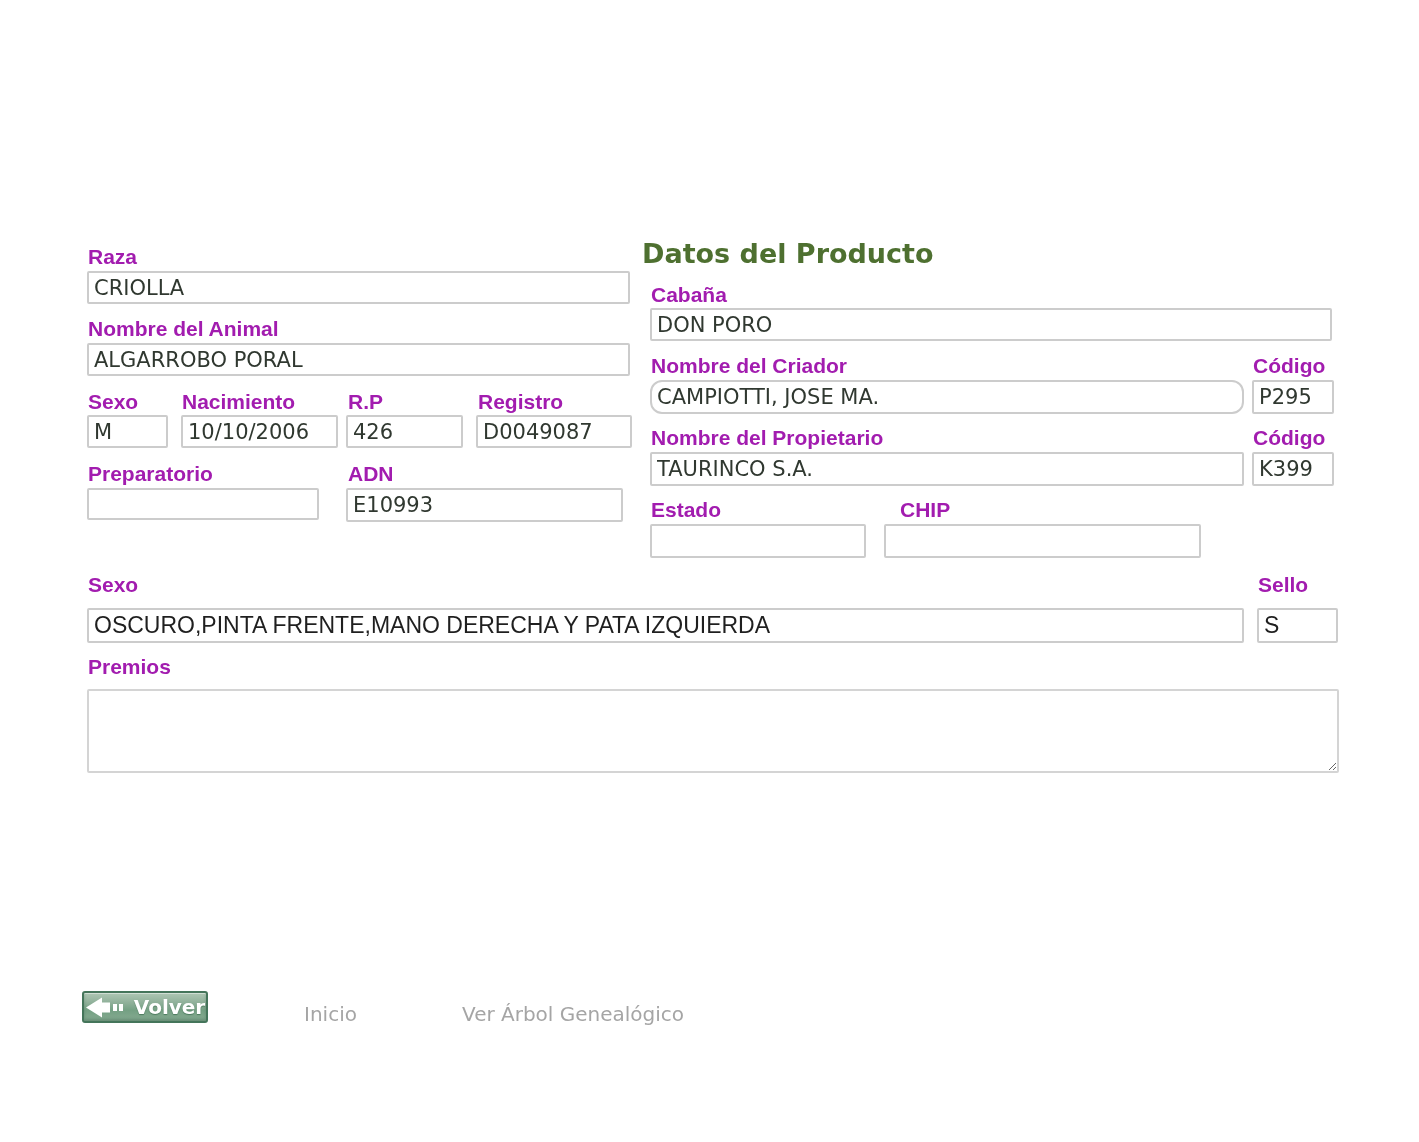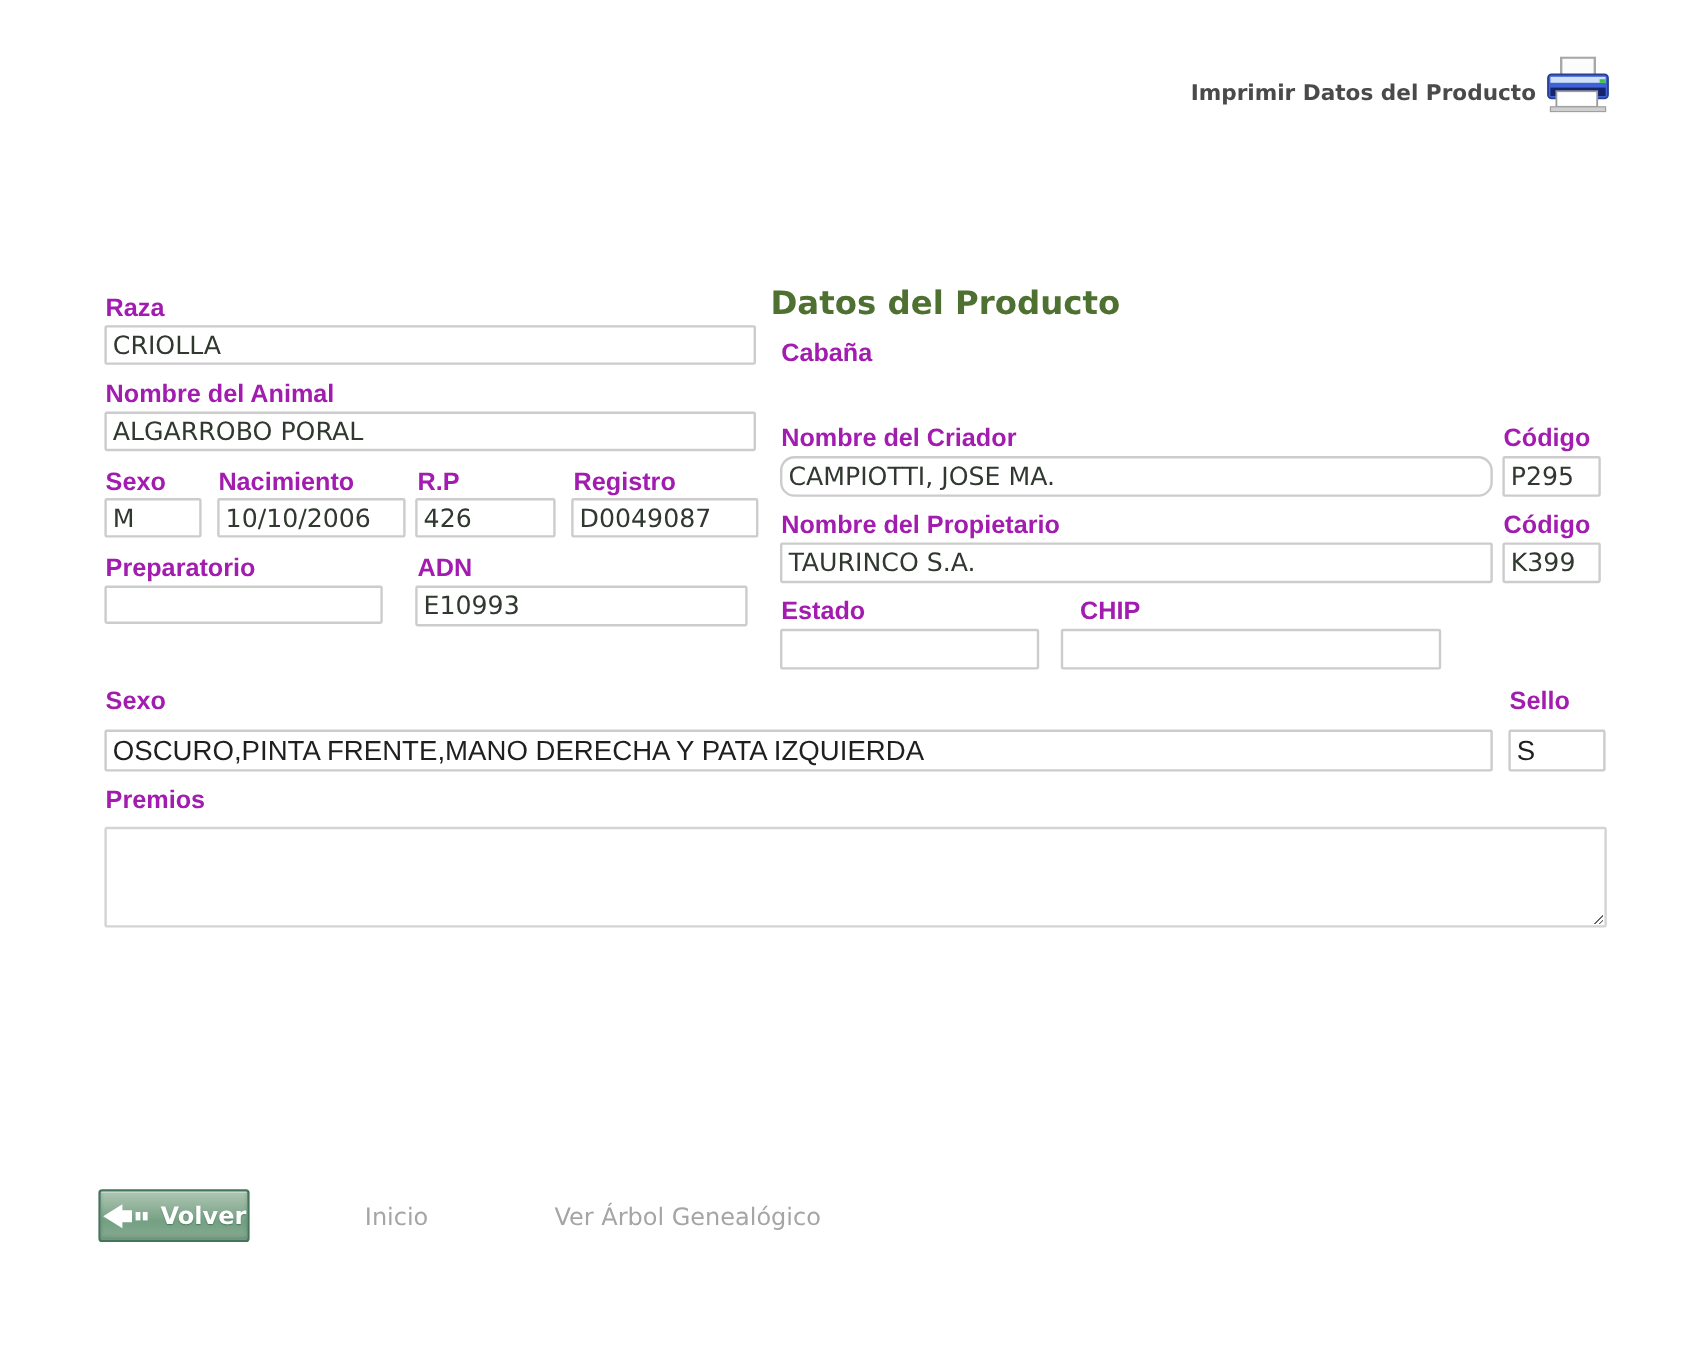--- a/index.html
+++ b/index.html
@@ -79,21 +79,21 @@
     font-size: 18px;
     color: #4a4a4a;
     white-space: nowrap;
     padding-top: 14px;
   }
   #volver-btn {
     position: absolute;
     left: 82px;
     top: 991px;
     width: 126px;
-    height: 44px;
+    height: 32px;
     box-sizing: border-box;
     border: 2px solid #44755a;
     border-radius: 3px;
     background: linear-gradient(180deg, #aec7b4 0%, #8fb099 35%, #74a083 62%, #86ab92 100%);
     box-shadow: inset 0 1px 0 rgba(255,255,255,0.45), inset 0 -2px 3px rgba(20,60,40,0.25);
     display: flex;
     align-items: center;
     justify-content: center;
     gap: 7px;
     cursor: pointer;
@@ -115,34 +115,20 @@
     white-space: nowrap;
     cursor: pointer;
     text-decoration: none;
   }
 </style>
 </head>
 <body>
 
 <div id="stage">
 
-  <div id="print-row">
-    <span id="print-label">Imprimir Datos del Producto</span>
-    <span style="display:inline-block; line-height:0;">
-      <svg width="52" height="47" viewBox="0 0 52 47">
-        <rect x="12" y="1" width="28" height="17" fill="#fcfcfc" stroke="#a8a8a8" stroke-width="2"></rect>
-        <rect x="1" y="15" width="50" height="20" rx="3" fill="#3d63d6" stroke="#2a3f8f" stroke-width="1.5"></rect>
-        <rect x="3" y="17" width="46" height="5" fill="#cfe0f7"></rect>
-        <rect x="44" y="19" width="5" height="3" fill="#43c24a"></rect>
-        <rect x="3" y="26" width="46" height="7" fill="#16246f"></rect>
-        <rect x="8" y="29" width="34" height="13" fill="#ffffff" stroke="#9a9a9a" stroke-width="1.5"></rect>
-        <rect x="3" y="42" width="46" height="4" fill="#cfcfcf" stroke="#a0a0a0" stroke-width="1"></rect>
-      </svg>
-    </span>
-  </div>
 
   <div class="lbl" style="left:88px; top:245px;">Raza</div>
   <input class="inp" style="left: 87px; top: 271px; width: 543px; height: 33px;" value="CRIOLLA">
 
   <div class="lbl" style="left:88px; top:317px;">Nombre del Animal</div>
   <input class="inp" style="left: 87px; top: 343px; width: 543px; height: 33px;" value="ALGARROBO PORAL">
 
   <div class="lbl" style="left:88px; top:390px;">Sexo</div>
   <div class="lbl" style="left:182px; top:390px;">Nacimiento</div>
   <div class="lbl" style="left:348px; top:390px;">R.P</div>
@@ -155,20 +141,21 @@
 
   <div class="lbl" style="left:88px; top:462px;">Preparatorio</div>
   <input class="inp" style="left: 87px; top: 488px; width: 232px; height: 32px;">
 
   <div class="lbl" style="left:348px; top:462px;">ADN</div>
   <input class="inp" style="left: 346px; top: 488px; width: 277px; height: 34px;" value="E10993">
 
   <div class="heading" style="left:642px; top:239px;">Datos del Producto</div>
 
   <div class="lbl" style="left:651px; top:283px;">Cabaña</div>
+  <input class="inp" style="left: 650px; top: 308px; width: 682px; height: 33px;" value="DON PORO">
 
   <div class="lbl" style="left:651px; top:354px;">Nombre del Criador</div>
   <div class="lbl" style="left:1253px; top:354px;">Código</div>
   <input class="inp" style="left: 650px; top: 380px; width: 594px; height: 34px; border-radius: 12px;" value="CAMPIOTTI, JOSE MA.">
   <input class="inp" style="left: 1252px; top: 380px; width: 82px; height: 34px;" value="P295">
 
   <div class="lbl" style="left:651px; top:426px;">Nombre del Propietario</div>
   <div class="lbl" style="left:1253px; top:426px;">Código</div>
   <input class="inp" style="left: 650px; top: 452px; width: 594px; height: 34px;" value="TAURINCO S.A.">
   <input class="inp" style="left: 1252px; top: 452px; width: 82px; height: 34px;" value="K399">

